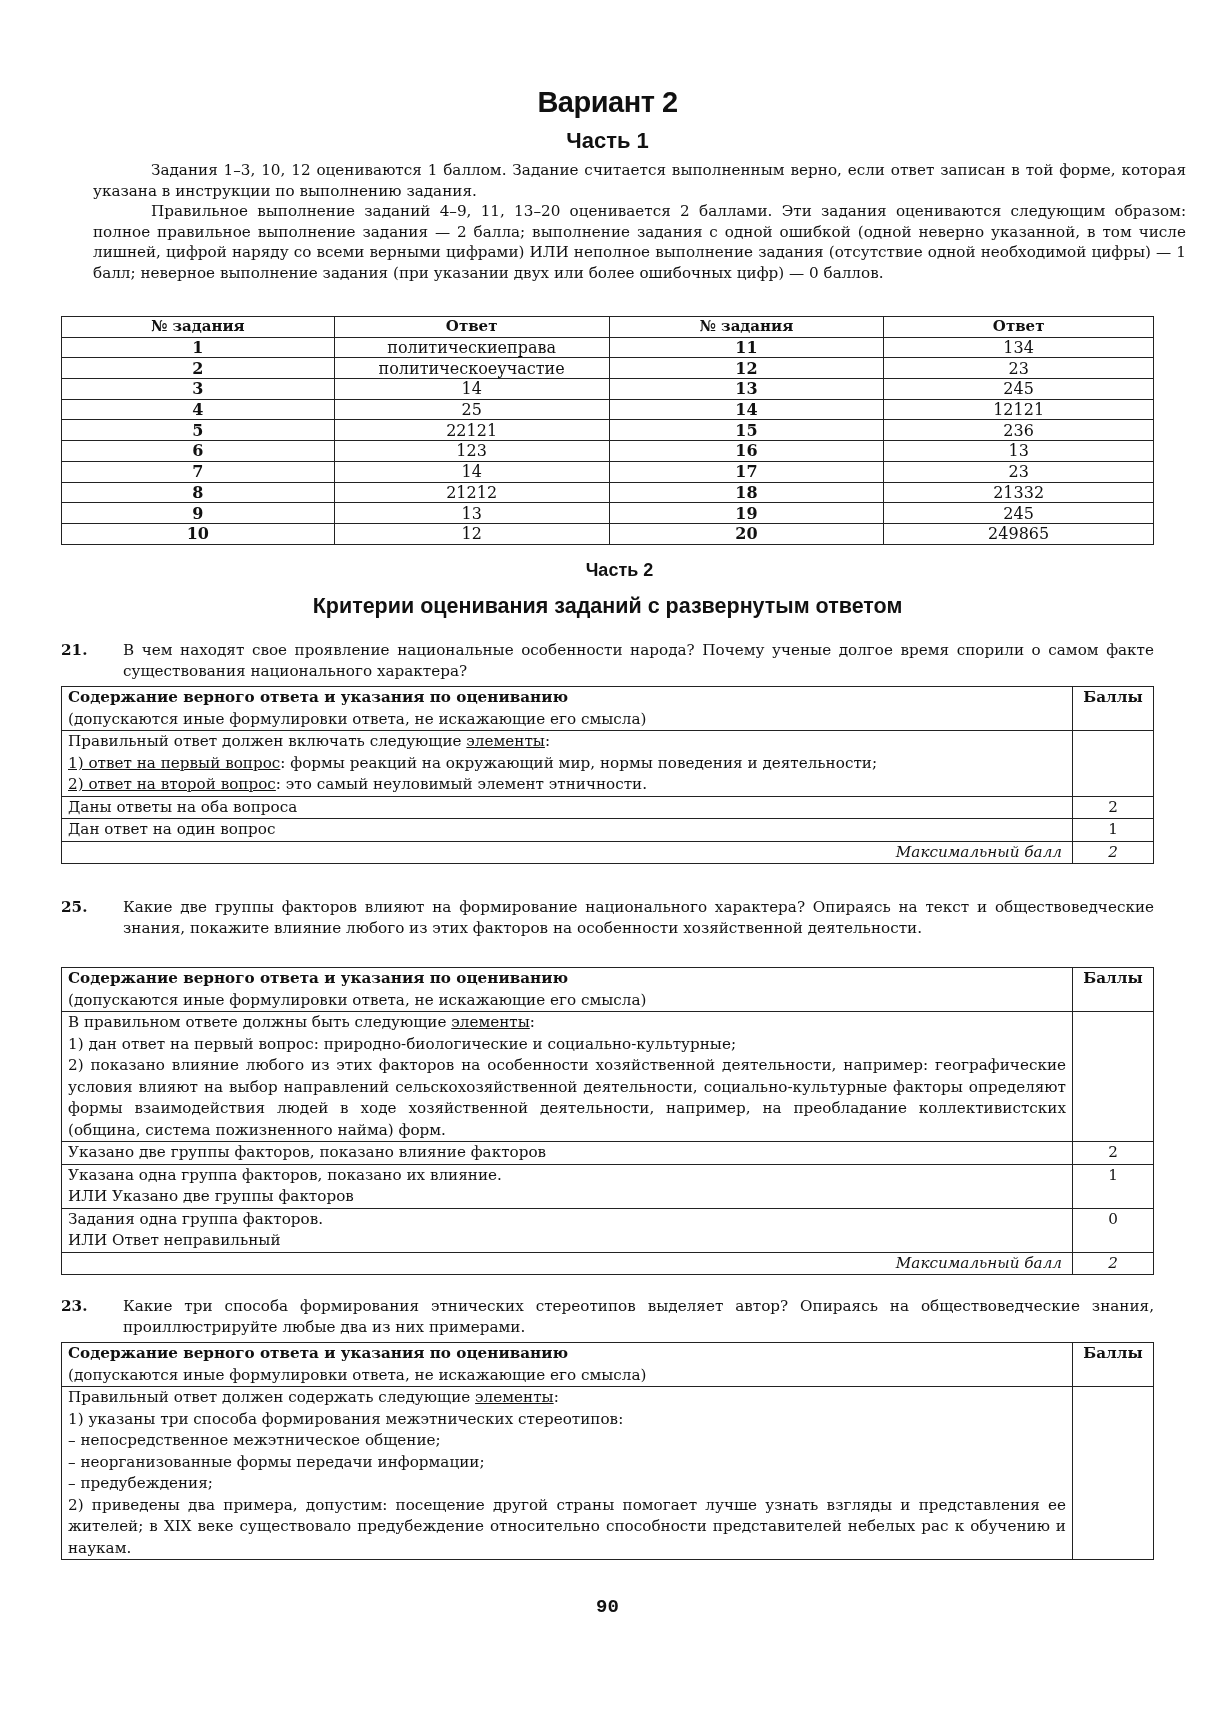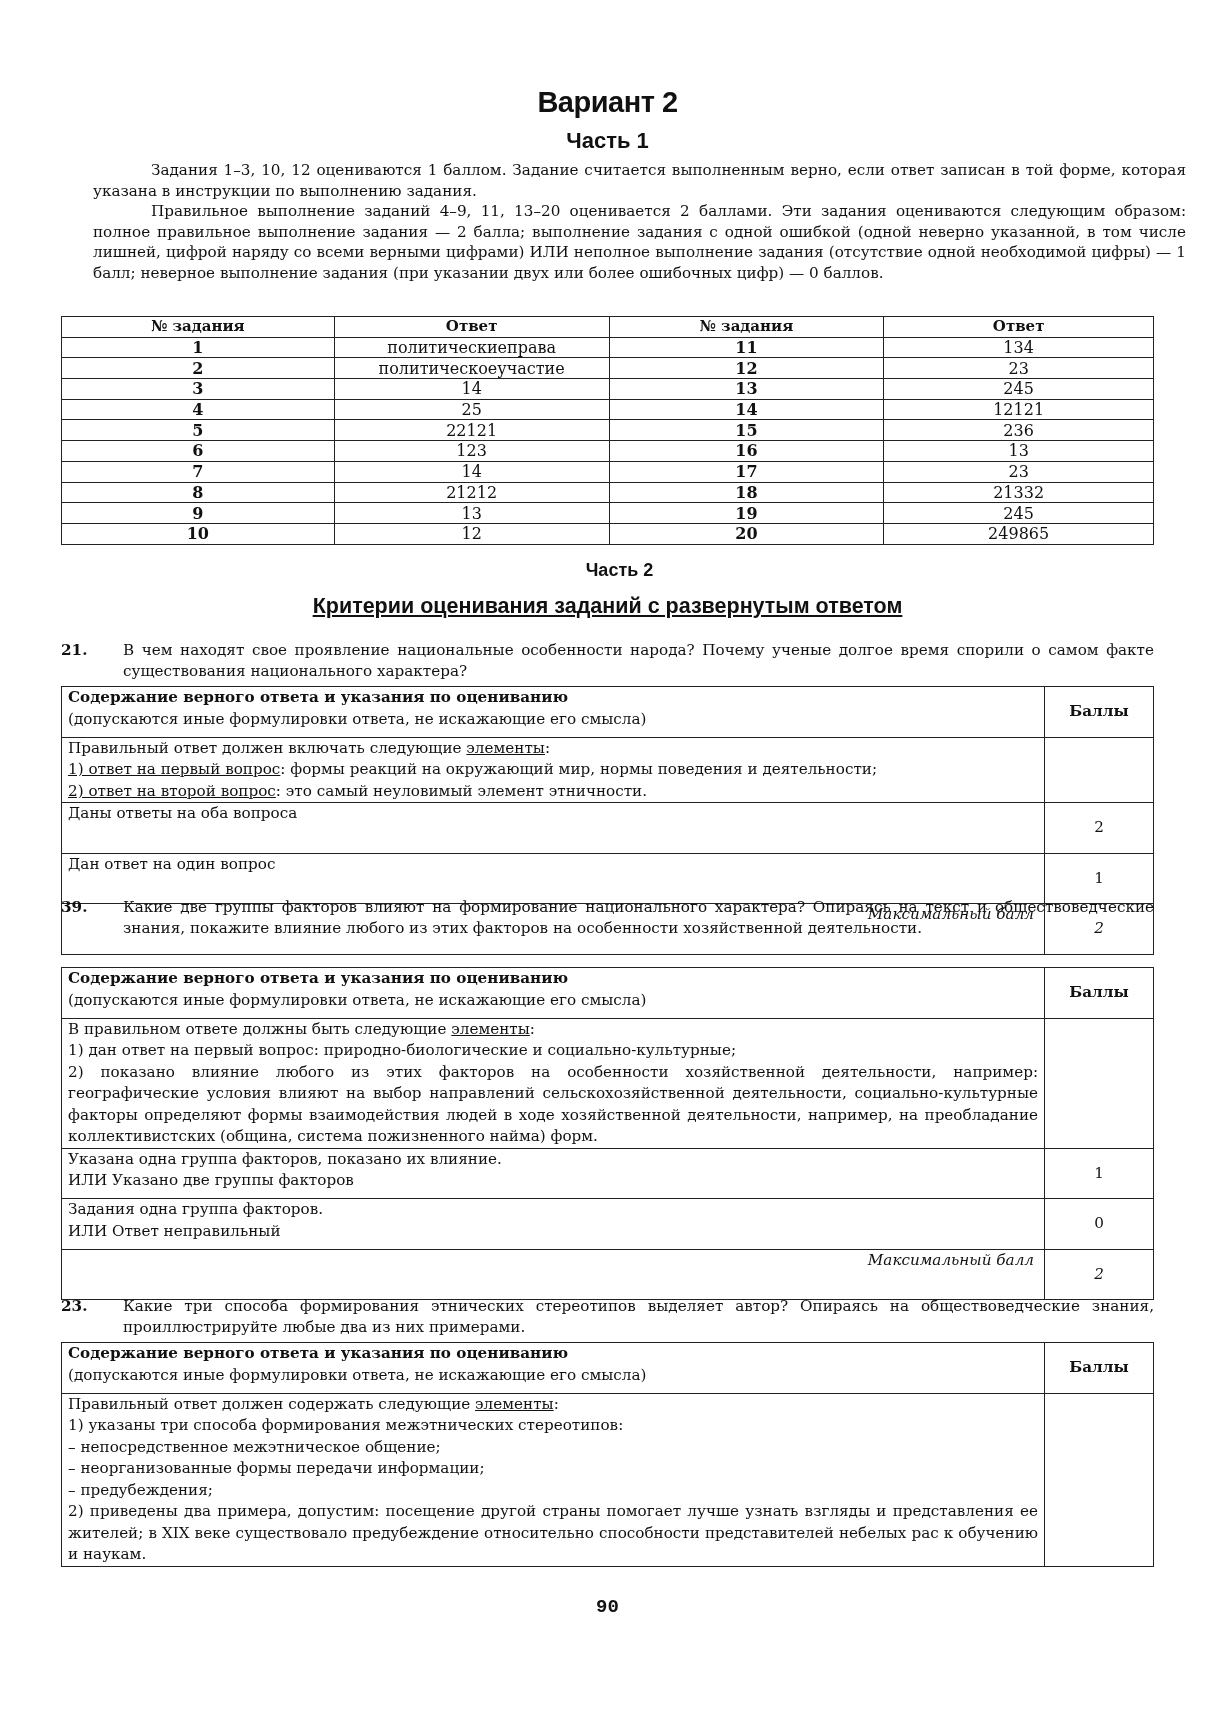--- a/index.html
+++ b/index.html
@@ -9,29 +9,29 @@
   .h-part1 { position: absolute; top: 128px; left: 0; width: 1093px; text-align: center; font-family: "Liberation Sans", sans-serif; font-weight: bold; font-size: 22px; }
   .intro { position: absolute; top: 160px; left: 0; width: 1093px; font-size: 15.2px; line-height: 20.5px; text-align: justify; margin-left: 32px; }
   .intro p { margin: 0; text-indent: 58px; }
   table { border-collapse: collapse; }
   .ans-table { position: absolute; top: 316px; left: 0; width: 1093px; font-size: 16px; }
   .ans-table td, .ans-table th { border: 1.5px solid #222; text-align: center; padding: 0; height: 19.7px; line-height: 19px; }
   .ans-table th { font-weight: bold; font-size: 15px; }
   .ans-table td.num { font-weight: bold; }
   .ans-table col.c1 { width: 273px; } .ans-table col.c2 { width: 275px; } .ans-table col.c3 { width: 275px; } .ans-table col.c4 { width: 270px; }
   .h-part2 { position: absolute; top: 560px; left: 12px; width: 1093px; text-align: center; font-family: "Liberation Sans", sans-serif; font-weight: bold; font-size: 18px; }
-  .h-crit { position: absolute; top: 594px; left: 0; width: 1093px; text-align: center; font-family: "Liberation Sans", sans-serif; font-weight: bold; font-size: 21.5px; text-decoration: underline; }
+  .h-crit { position: absolute; top: 594px; left: 0; width: 1093px; text-align: center; font-family: "Liberation Sans", sans-serif; font-weight: bold; font-size: 21.5px; }
   .q { position: absolute; left: 0; width: 1093px; font-size: 15.2px; line-height: 21px; }
   .q .qn { position: absolute; left: 0; top: 0; font-weight: bold; }
   .q .qt { margin-left: 62px; text-align: justify; }
   .crit { position: absolute; left: 0; width: 1093px; font-size: 15.2px; line-height: 21.5px; }
   .crit td { border: 1.5px solid #222; vertical-align: top; padding: 0 6px; }
   .crit td.hd { font-weight: bold; }
   .crit td.hd .sub { font-weight: normal; }
-  .crit td.pts { width: 80px; text-align: center; padding: 14px; }
+  .crit td.pts { width: 80px; text-align: center; padding: 0; }
   .crit td.pts.hdp { font-weight: bold; }
   .crit td.max { text-align: right; font-style: italic; padding-right: 10px; }
   .crit .u { text-decoration: underline; }
   .crit .line { display: block; }
   .pagenum { position: absolute; top: 1596px; left: 0; width: 1093px; text-align: center; font-weight: bold; font-size: 19px; font-family: Liberation Mono, monospace; }
 </style>
 </head>
 <body>
 
 <div class="page">
@@ -162,21 +162,21 @@
           <td class="pts">1</td>
         </tr>
         <tr>
           <td class="max">Максимальный балл</td>
           <td class="pts" style="font-style: italic;">2</td>
         </tr>
       </tbody>
   </table>
 
   <div class="q" style="top:897px">
-    <span class="qn">39.</span>
+    <span class="qn">25.</span>
     <div class="qt">Какие две группы факторов влияют на формирование национального характера? Опираясь на текст и обществоведческие знания, покажите влияние любого из этих факторов на особенности хозяйственной деятельности.</div>
   </div>
   <table class="crit" style="top:967px">
     <tbody>
         <tr>
       <td class="hd">
         <span class="line">Содержание верного ответа и указания по оцениванию</span>
         <span class="line sub">(допускаются иные формулировки ответа, не искажающие его смысла)</span>
       </td>
       <td class="pts hdp">Баллы</td>
@@ -184,20 +184,26 @@
     <tr>
       <td>
         <span class="line"><span>В правильном ответе должны быть следующие </span><span class="u">элементы</span><span>:</span></span>
         <span class="line">1) дан ответ на первый вопрос: природно-биологические и социально-культурные;</span>
         <span class="line" style="text-align:justify">2) показано влияние любого из этих факторов на особенности хозяйственной деятельности, например: географические условия влияют на выбор направлений сельскохозяйственной деятельности, социально-культурные факторы определяют формы взаимодействия людей в ходе хозяйственной деятельности, например, на преобладание коллективистских (община, система пожизненного найма) форм.</span>
       </td>
       <td class="pts"></td>
     </tr>
     </tbody>
       <tbody class="scores">
+        <tr>
+          <td>
+            <span class="line">Указано две группы факторов, показано влияние факторов</span>
+          </td>
+          <td class="pts">2</td>
+        </tr>
         <tr>
           <td>
             <span class="line">Указана одна группа факторов, показано их влияние.</span>
             <span class="line">ИЛИ Указано две группы факторов</span>
           </td>
           <td class="pts">1</td>
         </tr>
         <tr>
           <td>
             <span class="line">Задания одна группа факторов.</span>

